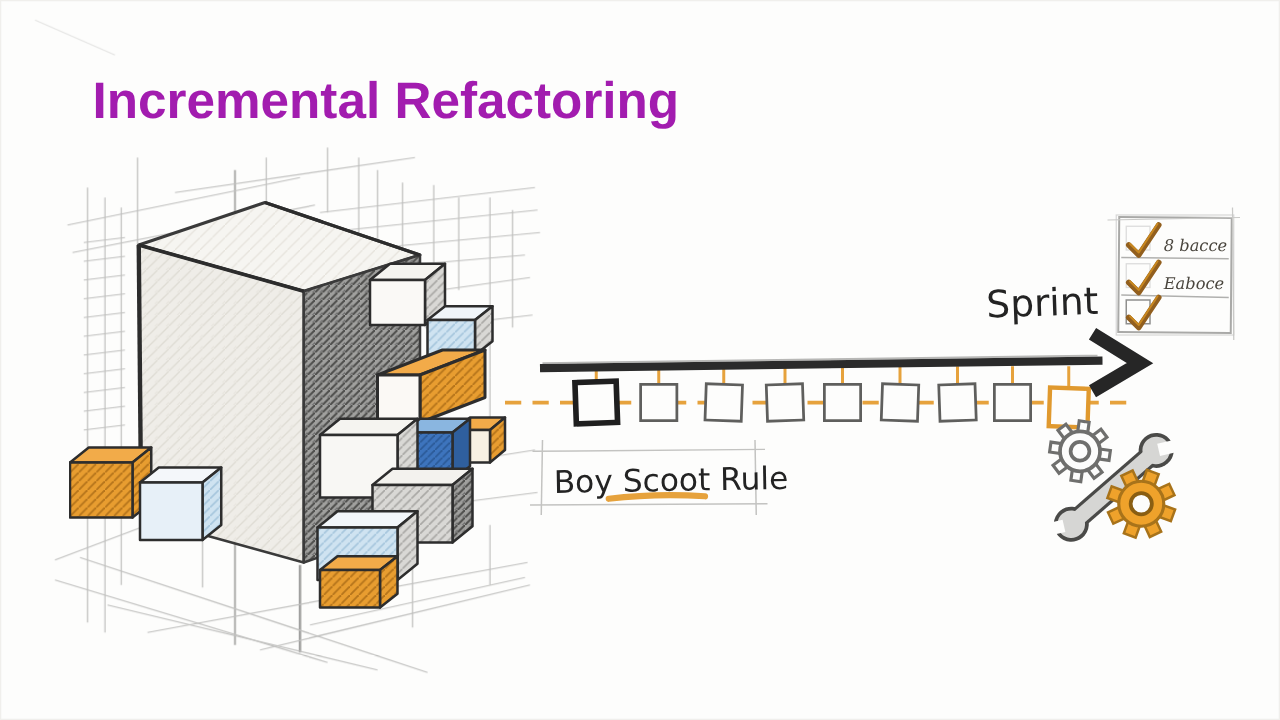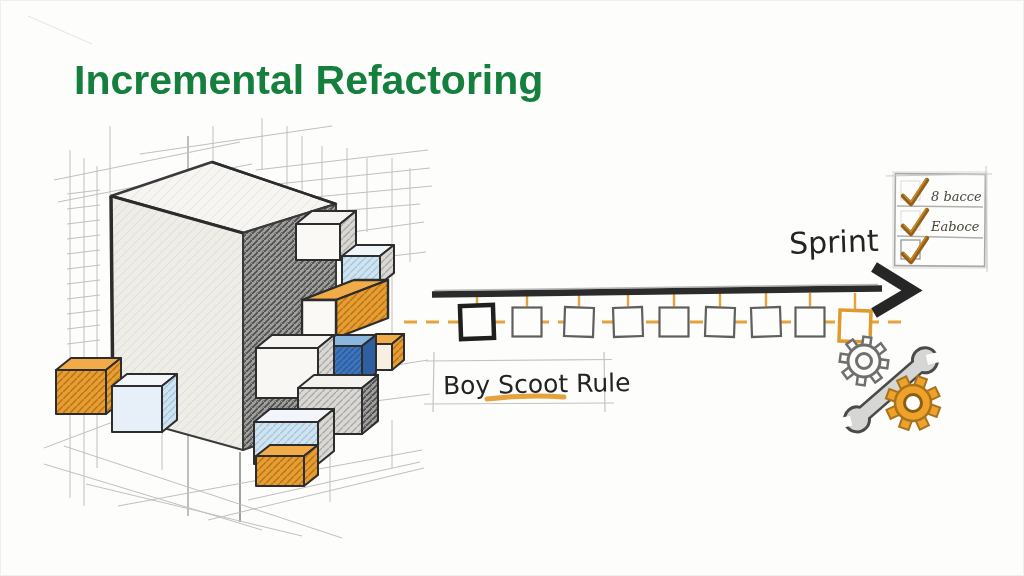--- a/index.html
+++ b/index.html
@@ -1,20 +1,20 @@
 <!DOCTYPE html>
 <html><head>
 <meta charset="utf-8">
 <style>
   html,body{margin:0;padding:0;background:#e9e9e7;}
   .stage{position:relative;width:1024px;height:576px;background:#FDFDFC;overflow:hidden;
          font-family:"Liberation Sans",sans-serif;box-shadow:inset 0 0 0 1px #f0efec;}
   .stage svg{position:absolute;left:0;top:0;}
   .title{position:absolute;left:74px;top:30px;font-size:41px;font-weight:700;
-         color:#15803d;letter-spacing:0;white-space:nowrap;}
+         color:#a21caf;letter-spacing:0;white-space:nowrap;}
   .hand{font-family:"DejaVu Sans",sans-serif;fill:#232323;}
   .scribble{font-family:"DejaVu Serif",serif;font-style:italic;fill:#4a463e;}
 </style>
 </head>
 <body>
 
 <div class="stage">
 
   <h1 class="title">Incremental Refactoring</h1>
 

